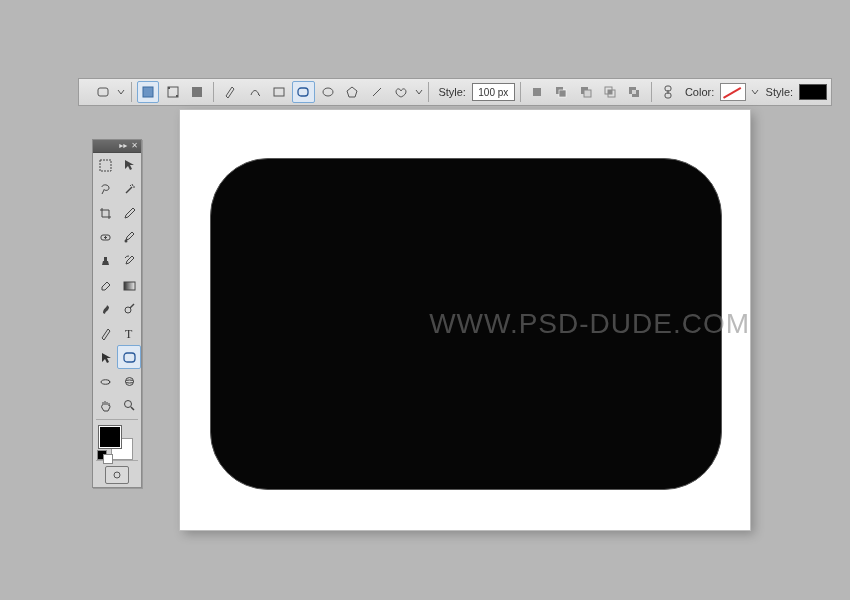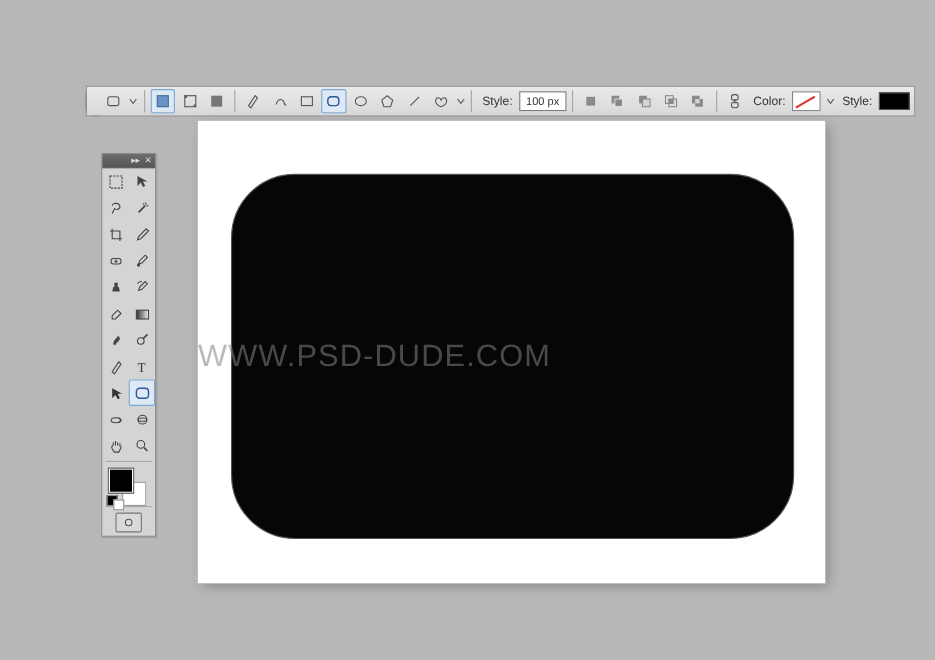--- a/index.html
+++ b/index.html
@@ -42,21 +42,21 @@
   .mini2{position:absolute;left:10px;top:32px;width:8px;height:8px;background:#fff;border:1px solid #888}
   .qm{height:24px;display:flex;align-items:center;justify-content:center}
   .qm div{width:22px;height:16px;border:1px solid #777;border-radius:2px;
     display:flex;align-items:center;justify-content:center;background:#d9d9d9}
 
   
   .canvas{position:absolute;left:180px;top:110px;width:570px;height:420px;background:#fff;
     box-shadow:0 0 0 1px #bdbdbd, 4px 4px 10px rgba(0,0,0,.25)}
   .shape{position:absolute;left:30px;top:48px;width:510px;height:330px;background:#060606;
     border-radius:58px;border:1px solid #555}
-  .wm{position:absolute;left:0;right:0;top:198px;text-align:left;
+  .wm{position:absolute;left:0;right:0;top:198px;text-align:right;
     font-family:Arial,sans-serif;font-size:28px;letter-spacing:1px;color:rgba(130,130,130,.55);
     font-weight:400}
 </style>
 </head>
 <body>
 
 <div class="options-lead"></div>
 <div class="options-bar">
   <div style="width:8px"></div>
   <div class="opt">

